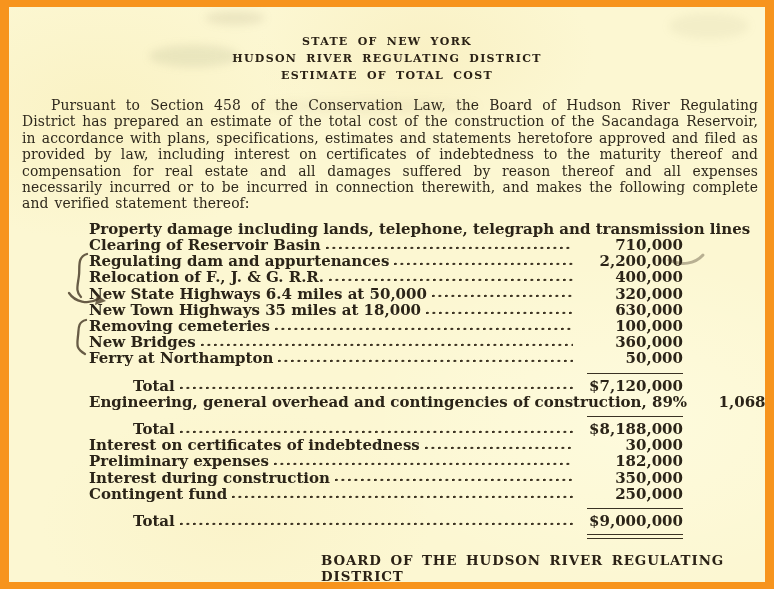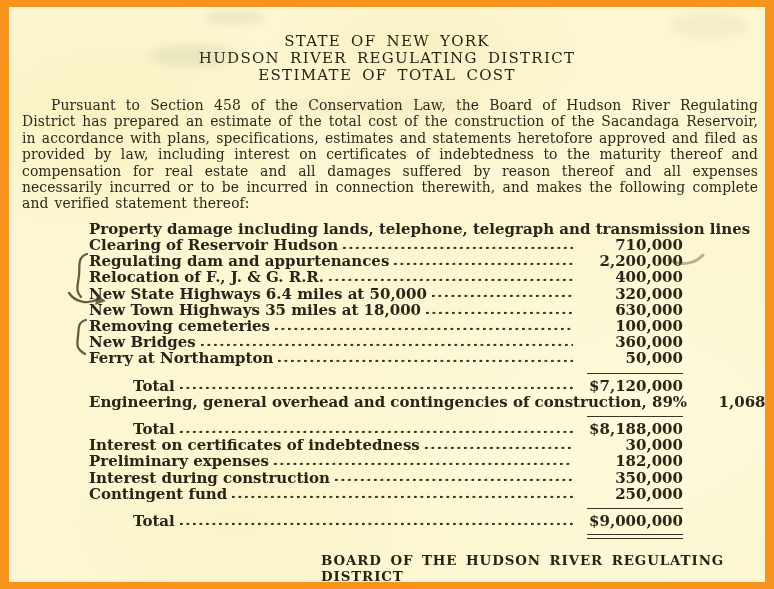--- a/index.html
+++ b/index.html
@@ -24,21 +24,21 @@
     color:#2B2318;
   }
   .smudge{position:absolute;border-radius:50%;filter:blur(4px);pointer-events:none;}
   .s1{left:140px;top:38px;width:90px;height:22px;background:rgba(125,130,95,.13);}
   .s2{left:196px;top:4px;width:60px;height:14px;background:rgba(120,115,70,.12);}
   .s3{left:660px;top:6px;width:80px;height:26px;background:rgba(140,135,85,.08);}
   .s4{left:250px;top:92px;width:220px;height:14px;background:rgba(135,125,80,.07);}
 
   .title-block{margin-top:26px;text-align:center;}
   .title-line{
-    font-weight:normal;font-size:15px;line-height:17px;
+    font-weight:bold;font-size:11px;line-height:17px;
     letter-spacing:1.3px;word-spacing:4px;color:#2A2115;
   }
 
   .intro{
     margin:13px 7px 0 13px;
     text-align:justify;text-indent:29px;
     font-size:13.9px;line-height:16.4px;
     word-spacing:1.6px;letter-spacing:.1px;
     color:#2E281C;
   }
@@ -92,21 +92,21 @@
 
     <p class="intro">Pursuant to Section 458 of the Conservation Law, the Board of Hudson River Regulating District has prepared an estimate of the total cost of the construction of the Sacandaga Reservoir, in accordance with plans, specifications, estimates and statements heretofore approved and filed as provided by law, including interest on certificates of indebtedness to the maturity thereof and compensation for real estate and all damages suffered by reason thereof and all expenses necessarily incurred or to be incurred in connection therewith, and makes the following complete and verified statement thereof:</p>
 
     <div class="cost-table">
         <div class="trow">
           <span class="tlabel">Property damage including lands, telephone, telegraph and transmission lines</span>
           <span class="dots"></span>
           <span class="amount">$2,350,000</span>
         </div>
         <div class="trow">
-          <span class="tlabel">Clearing of Reservoir Hudson</span>
+          <span class="tlabel">Clearing of Reservoir Basin</span>
           <span class="dots"></span>
           <span class="amount">710,000</span>
         </div>
         <div class="trow">
           <span class="tlabel">Regulating dam and appurtenances</span>
           <span class="dots"></span>
           <span class="amount">2,200,000</span>
         </div>
         <div class="trow">
           <span class="tlabel">Relocation of F., J. &amp; G. R.R.</span>

